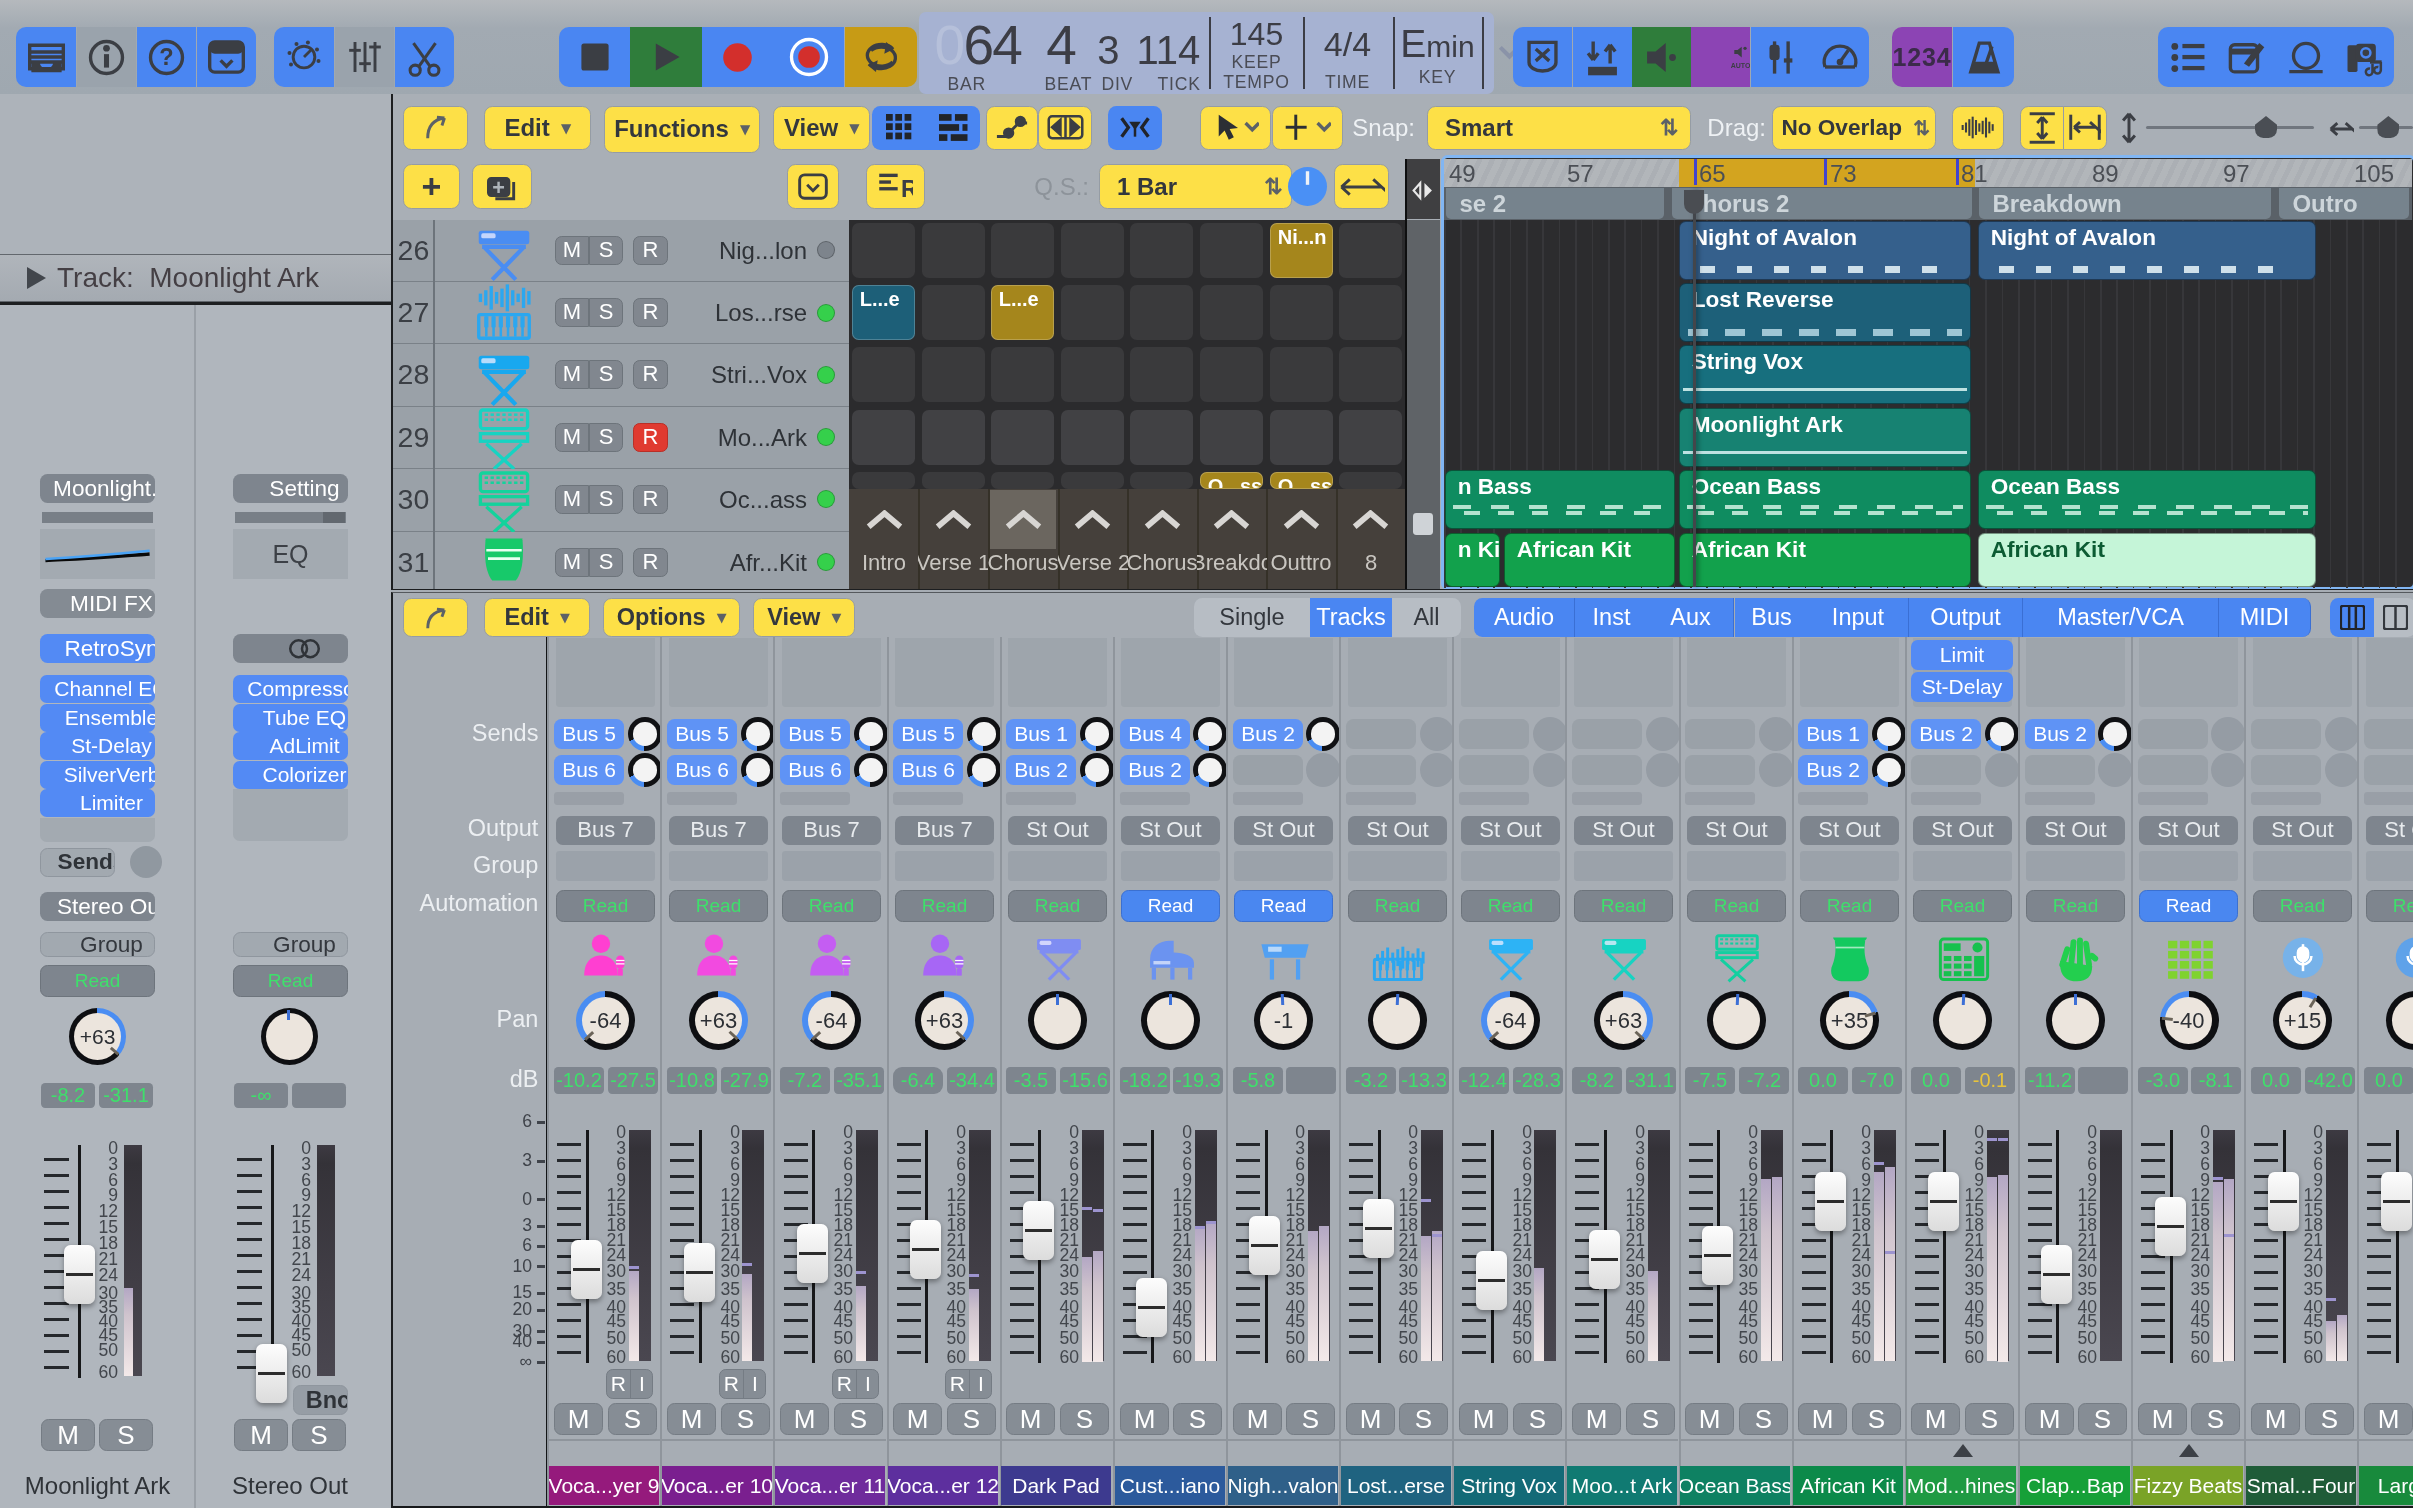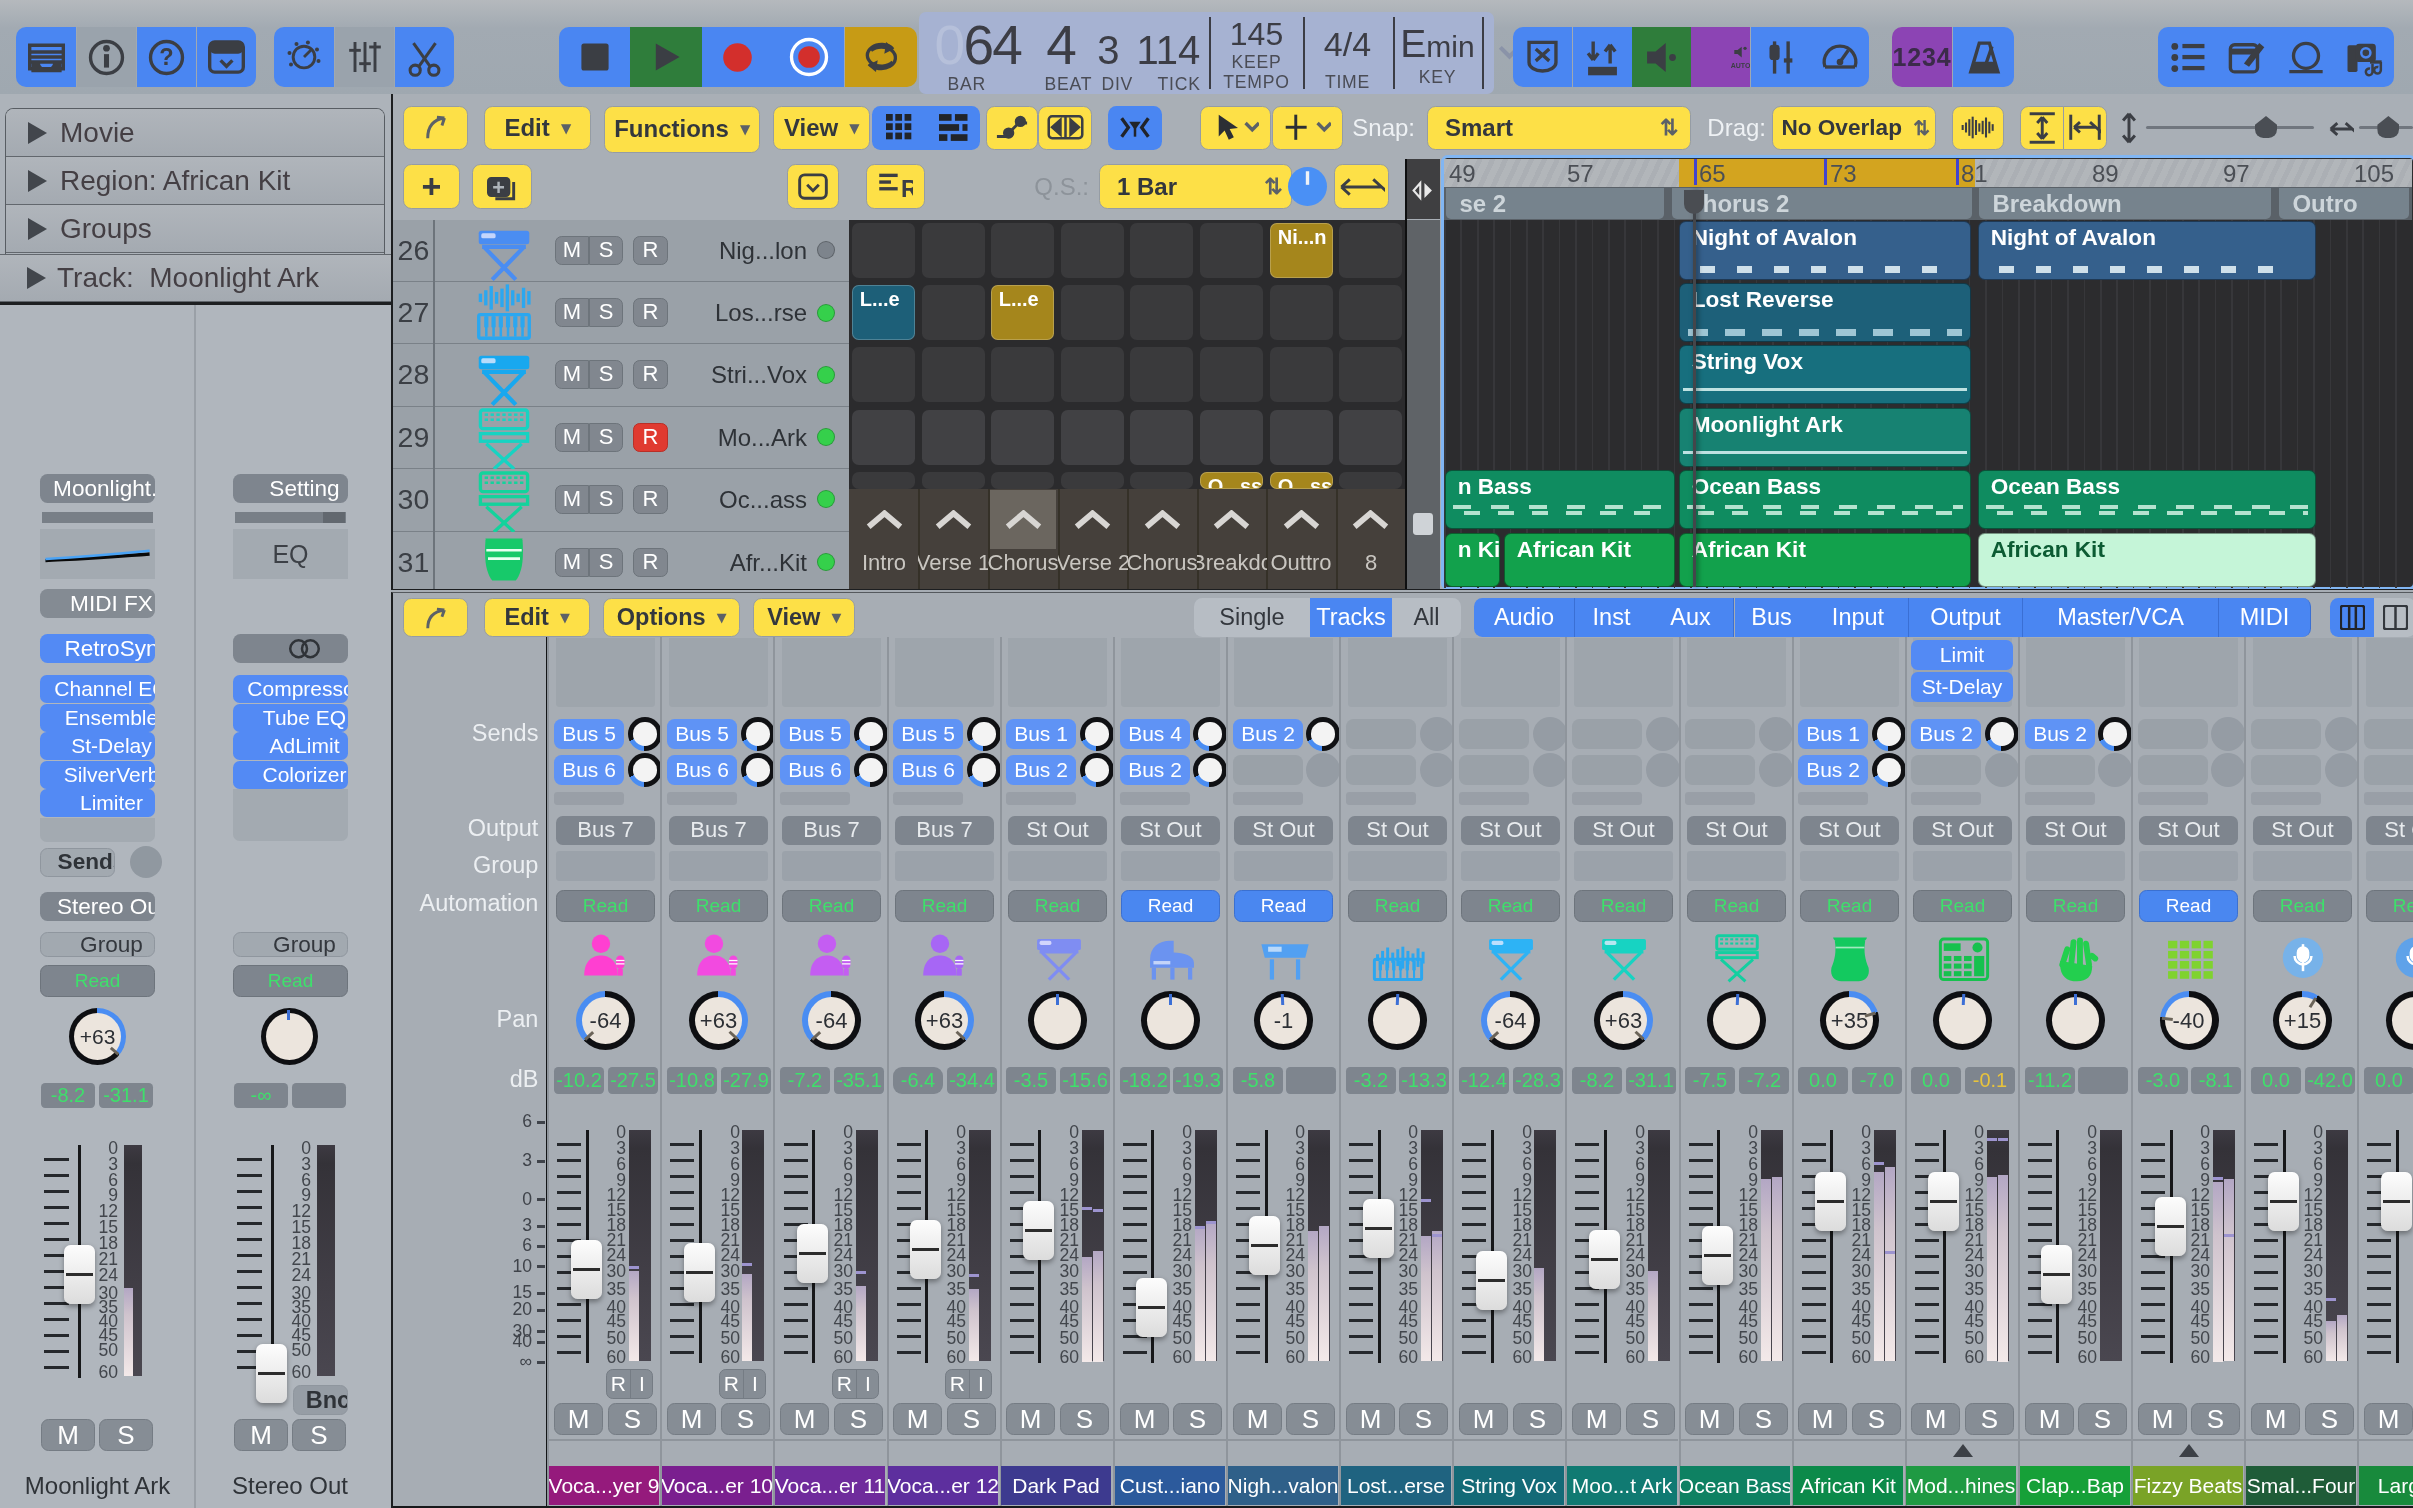--- a/index.html
+++ b/index.html
@@ -252,34 +252,20 @@
           <rect x="14" y="8" width="24" height="22" rx="4"></rect>
           <circle cx="26" cy="19" r="7" fill="#4a86f2"></circle>
           <circle cx="26" cy="19" r="4" fill="#3b3e44"></circle>
           <path d="M34 32 v10 a4 4 0 1 1 -3 -4 M44 30 v10 a4 4 0 1 1 -3 -4" stroke="#3b3e44" stroke-width="3" fill="none"></path>
           <rect x="31" y="28" width="14" height="4"></rect>
         </g>
       </svg>
     </div>
   </div>
 <div id="inspector">
-    <div class="abs" style="left:5px;top:14.2px;width:380px;height:146px;border:1.7px solid #585d63;border-radius:8.4px 8.4px 0 0;border-bottom:none;overflow:hidden;">
-      <div class="hdrrow">
-        <div class="tri"></div>
-        <div class="lab">Movie</div>
-      </div>
-      <div class="hdrrow">
-        <div class="tri"></div>
-        <div class="lab">Region: African Kit</div>
-      </div>
-      <div class="hdrrow">
-        <div class="tri"></div>
-        <div class="lab">Groups</div>
-      </div>
-    </div>
     <div class="hdrrow abs" style="left:0px;top:160px;width:391px;height:48px;border-top:0.8px solid #62676d;">
       <div class="tri" style="left:27px;"></div>
       <div class="lab" style="left:57px;">Track:&nbsp; Moonlight Ark</div>
     </div>
     <div class="abs" style="left:0;top:208px;width:391px;height:3.4px;background:#1d1f21;"></div>
     <div class="abs" style="left:0;top:211px;width:391px;height:1203px;background:#b0b6bd;">
       <div class="abs" style="left:194px;top:0;width:1.7px;height:1203px;background:#9aa0a7;"></div>
       <div class="sbtn" style="left:40px;top:169px;width:115px;height:29px;background:#7e858e;font-size:22.6px;">Moonlight...</div>
       <div style="position:absolute;left:42px;top:207px;width:111px;height:11px;background:#787f87;"></div>
       <div style="position:absolute;left:40px;top:224px;width:115px;height:50px;background:#a3aab1;"><svg width="115" height="50" viewBox="0 0 137 60" style="">

